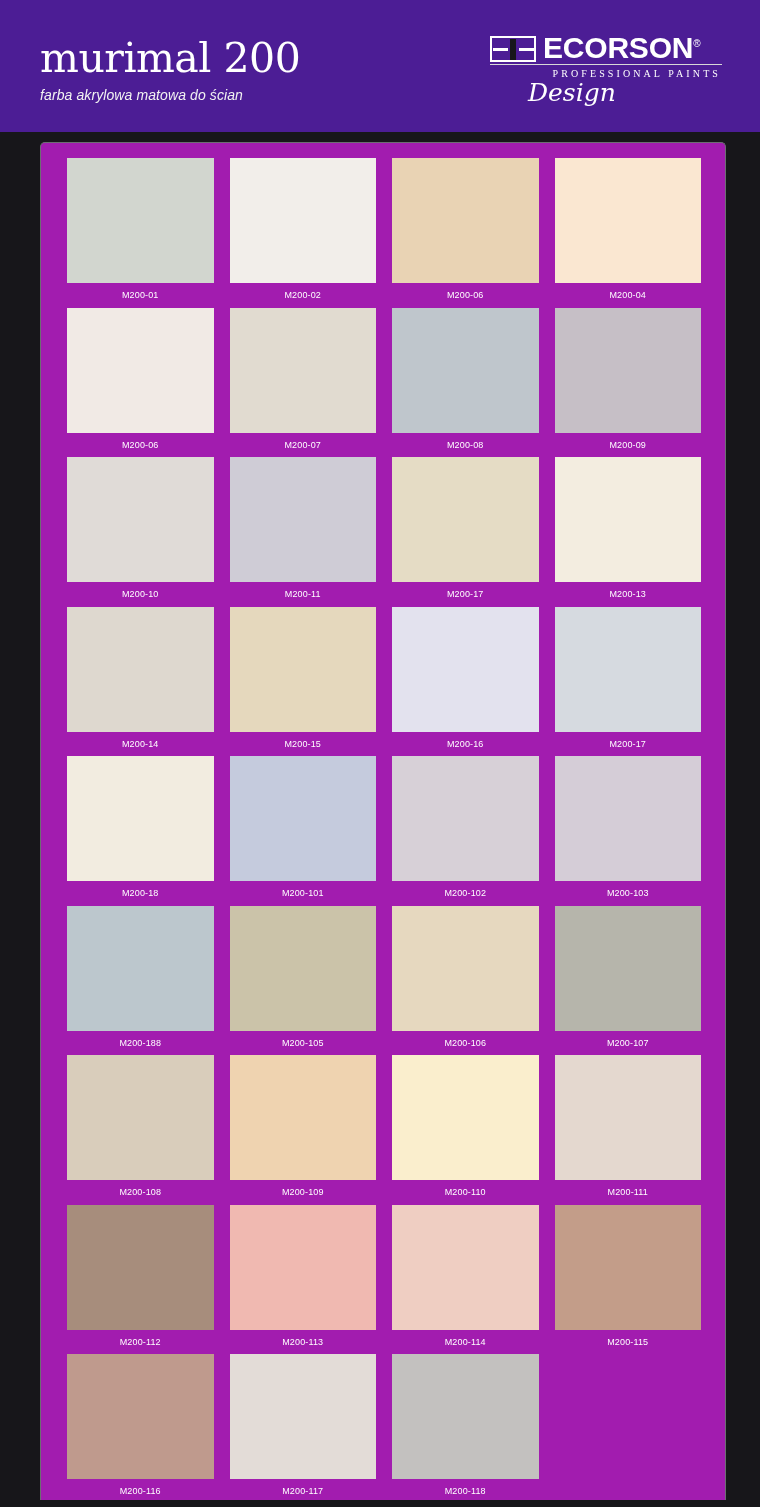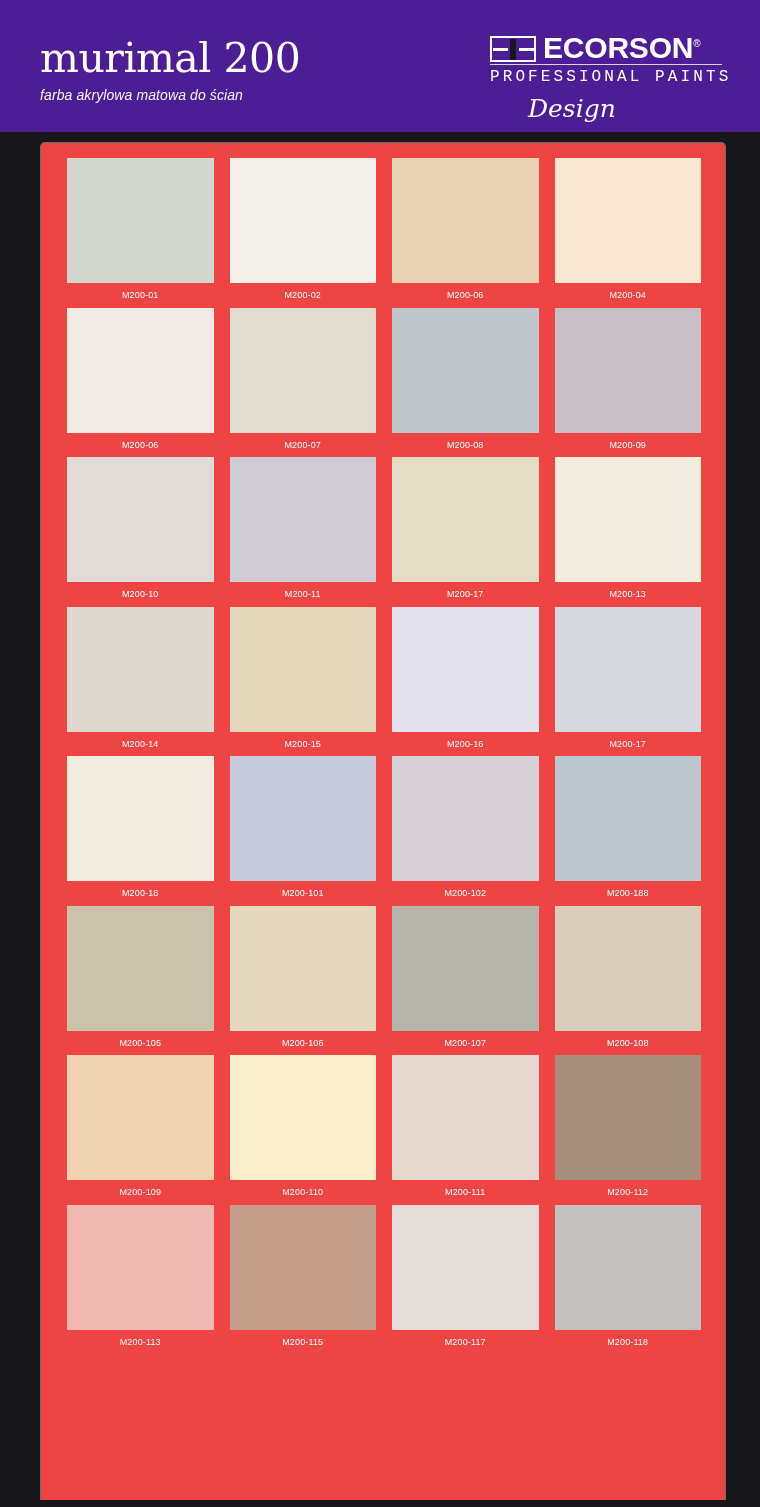--- a/index.html
+++ b/index.html
@@ -102,50 +102,50 @@
     line-height: 1;
   }
   .logo-rule {
     height: 1px;
     background: #d8d8d8;
     margin: 2px 0 3px 0;
     width: 100%;
   }
   .logo-tagline {
     color: #ffffff;
-    font-family: Liberation Mono, monospace;
-    font-size: 16px;
+    font-family: Liberation Serif, serif;
+    font-size: 10px;
     letter-spacing: 3.1px;
-    text-align: center;
+    text-align: right;
     white-space: nowrap;
     padding-right: 1px;
   }
   .logo-design {
     color: #ffffff;
     font-family: "DejaVu Serif", "Liberation Serif", serif;
     font-style: italic;
     font-size: 25px;
     line-height: 26px;
-    margin-top: 10px;
+    margin-top: 1px;
     padding-left: 38px;
     white-space: nowrap;
   }
 
   
   .chart-frame {
     position: absolute;
     left: 40px;
     top: 142px;
     width: 686px;
     height: 1358px;
     border: 1px solid #6d6d73;
     border-bottom: none;
     border-radius: 5px 5px 0 0;
     box-sizing: border-box;
-    background: #ef4444;
+    background: #a21caf;
     overflow: hidden;
   }
   .swatch-grid {
     position: absolute;
     left: 0;
     top: 0;
     width: 686px;
     display: flex;
     flex-wrap: wrap;
     padding: 15px 18px 0 18px;
@@ -274,20 +274,24 @@
       </div>
       <div class="swatch-cell">
         <div class="swatch-chip" style="background: rgb(197, 203, 221);"></div>
         <div class="swatch-label">M200-101</div>
       </div>
       <div class="swatch-cell">
         <div class="swatch-chip" style="background: rgb(215, 208, 215);"></div>
         <div class="swatch-label">M200-102</div>
       </div>
       <div class="swatch-cell">
+        <div class="swatch-chip" style="background: rgb(213, 205, 215);"></div>
+        <div class="swatch-label">M200-103</div>
+      </div>
+      <div class="swatch-cell">
         <div class="swatch-chip" style="background: rgb(188, 199, 205);"></div>
         <div class="swatch-label">M200-188</div>
       </div>
       <div class="swatch-cell">
         <div class="swatch-chip" style="background: rgb(203, 195, 169);"></div>
         <div class="swatch-label">M200-105</div>
       </div>
       <div class="swatch-cell">
         <div class="swatch-chip" style="background: rgb(230, 216, 191);"></div>
         <div class="swatch-label">M200-106</div>
@@ -314,24 +318,32 @@
       </div>
       <div class="swatch-cell">
         <div class="swatch-chip" style="background: rgb(167, 141, 124);"></div>
         <div class="swatch-label">M200-112</div>
       </div>
       <div class="swatch-cell">
         <div class="swatch-chip" style="background: rgb(240, 185, 177);"></div>
         <div class="swatch-label">M200-113</div>
       </div>
       <div class="swatch-cell">
+        <div class="swatch-chip" style="background: rgb(239, 206, 194);"></div>
+        <div class="swatch-label">M200-114</div>
+      </div>
+      <div class="swatch-cell">
         <div class="swatch-chip" style="background: rgb(195, 157, 137);"></div>
         <div class="swatch-label">M200-115</div>
       </div>
       <div class="swatch-cell">
+        <div class="swatch-chip" style="background: rgb(191, 154, 141);"></div>
+        <div class="swatch-label">M200-116</div>
+      </div>
+      <div class="swatch-cell">
         <div class="swatch-chip" style="background: rgb(227, 220, 215);"></div>
         <div class="swatch-label">M200-117</div>
       </div>
       <div class="swatch-cell">
         <div class="swatch-chip" style="background: rgb(195, 193, 191);"></div>
         <div class="swatch-label">M200-118</div>
       </div>
     </div>
 </div>
 

